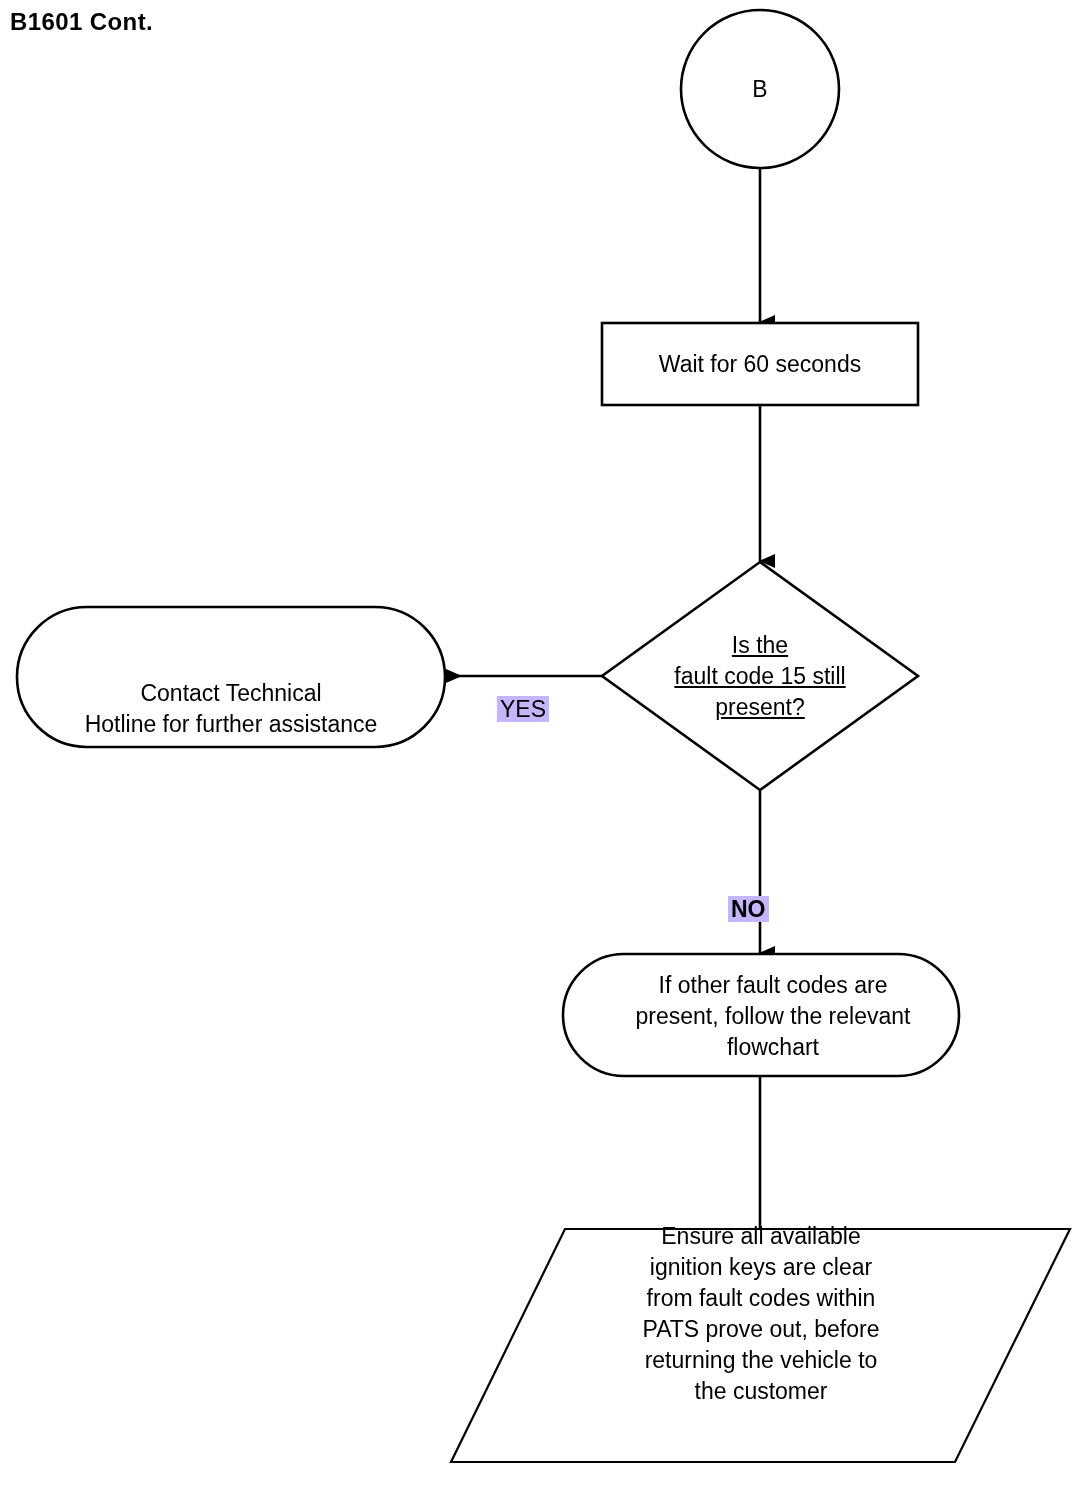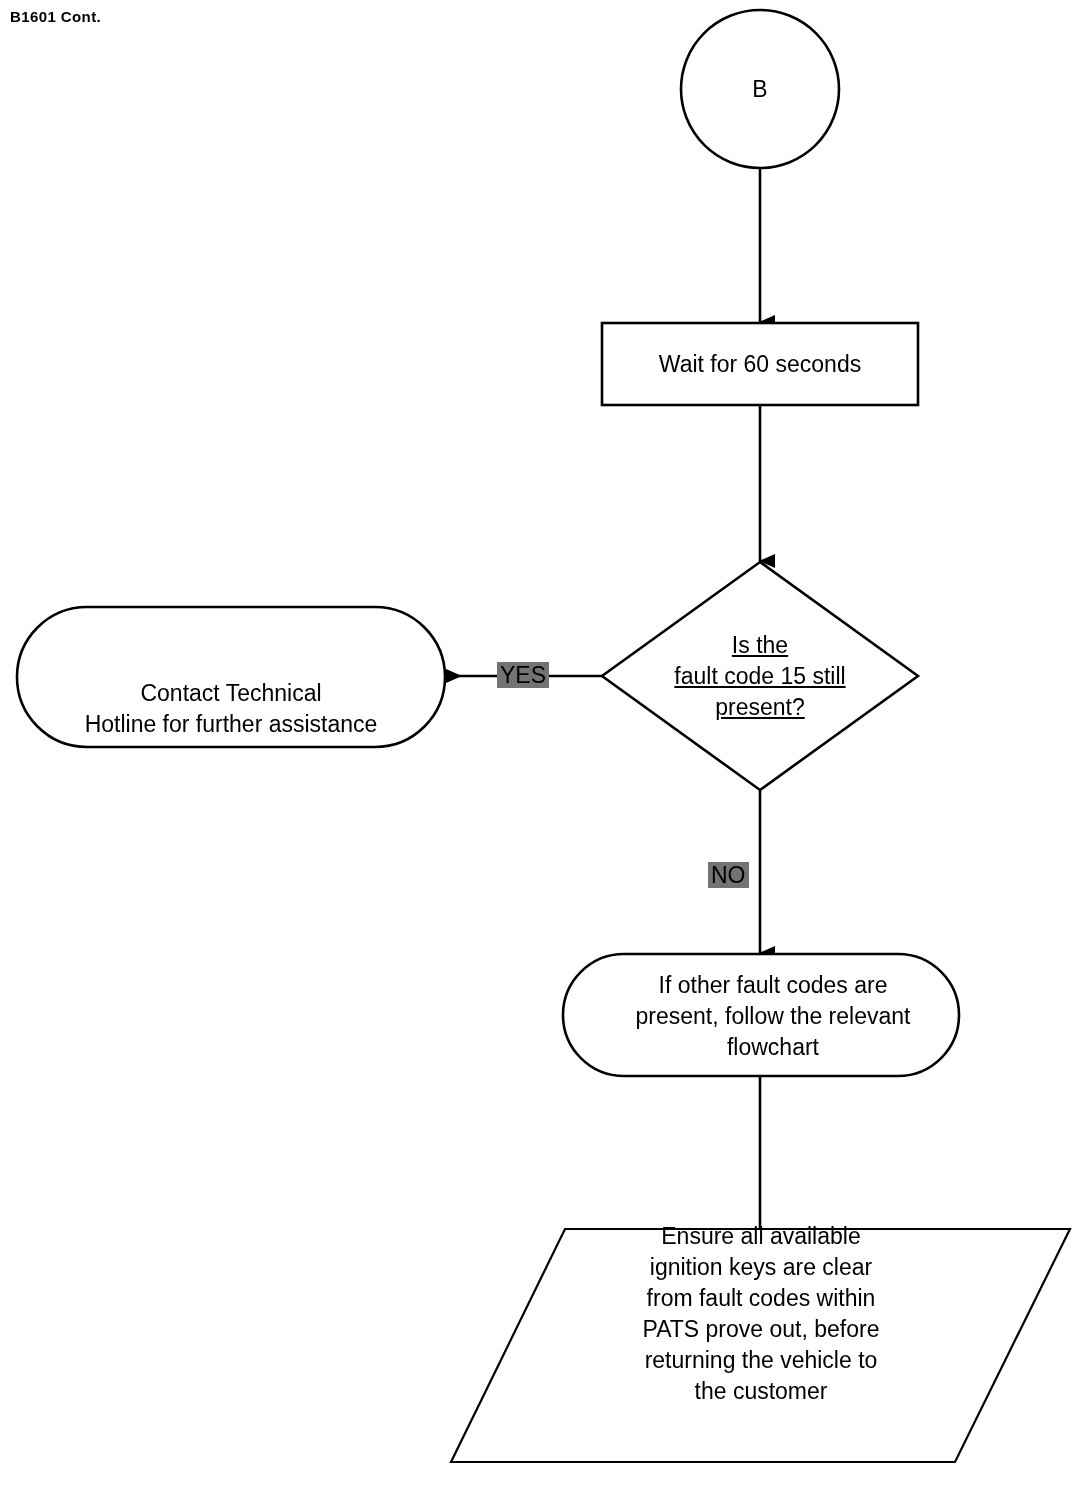--- a/index.html
+++ b/index.html
@@ -19,42 +19,43 @@
     position: absolute;
     left: 0;
     top: 0;
     width: 1088px;
     height: 1500px;
   }
   .page-title {
     position: absolute;
     left: 10px;
     top: 8px;
-    font-size: 15px;
+    font-size: 24px;
     font-weight: bold;
     letter-spacing: 0.4px;
     white-space: nowrap;
   }
   .node-text {
     position: absolute;
     text-align: center;
     font-size: 23px;
     line-height: 31px;
     white-space: pre-line;
     display: flex;
     align-items: center;
     justify-content: center;
   }
   .edge-label {
     position: absolute;
     font-size: 23px;
     line-height: 26px;
     white-space: nowrap;
-    background: #737373;
+    background: #c4b5fd;
     padding: 0 3px;
+    margin-top: 34px;
   }
   #connector-b-text {
     left: 680px; top: 10px;
     width: 160px; height: 158px;
   }
   #wait-box-text {
     left: 602px; top: 323px;
     width: 316px; height: 82px; text-align: right;
   }
   #decision-text {
@@ -70,21 +71,21 @@
     width: 398px; height: 124px;
   }
   #ensure-keys-text {
     left: 565px; top: 1229px;
     width: 392px; height: 169px;
   }
   #label-yes {
     left: 497px; top: 662px;
   }
   #label-no {
-    left: 708px; top: 862px;
+    left: 728px; top: 862px; font-weight: bold;
   }
 </style>
 </head>
 <body>
 
 <div class="page-title">B1601 Cont.</div>
 
 <svg id="flowchart-canvas" viewBox="0 0 1088 1500" xmlns="http://www.w3.org/2000/svg">
 
   <defs>

